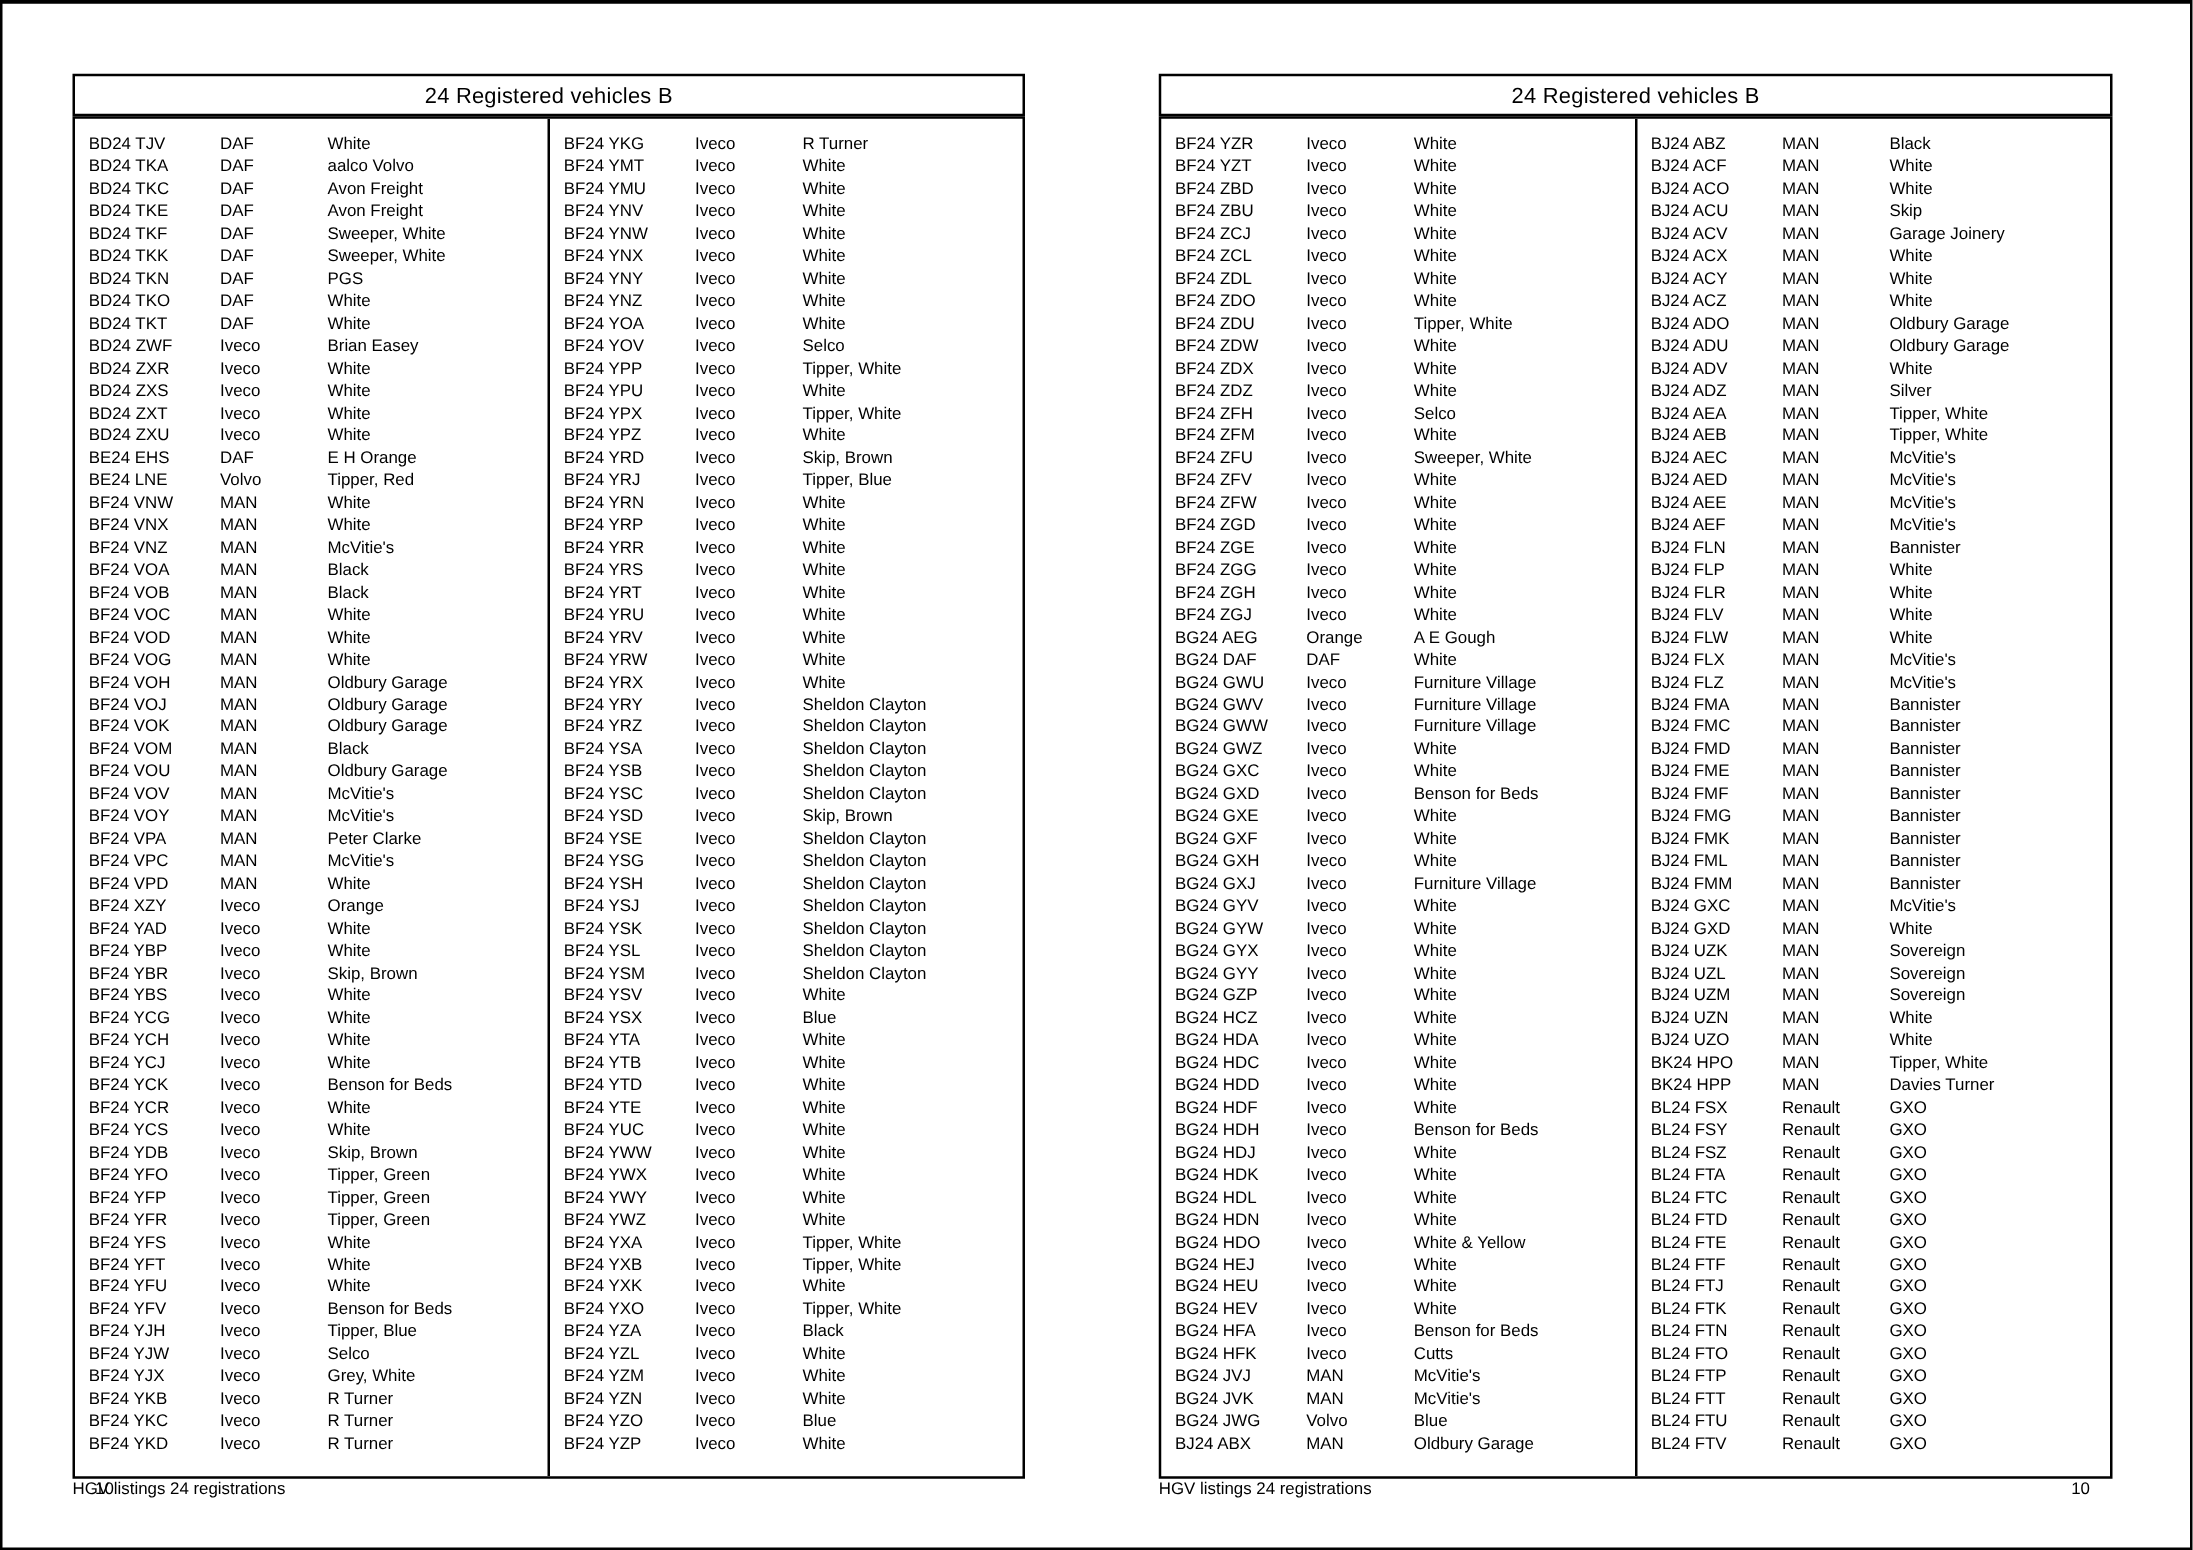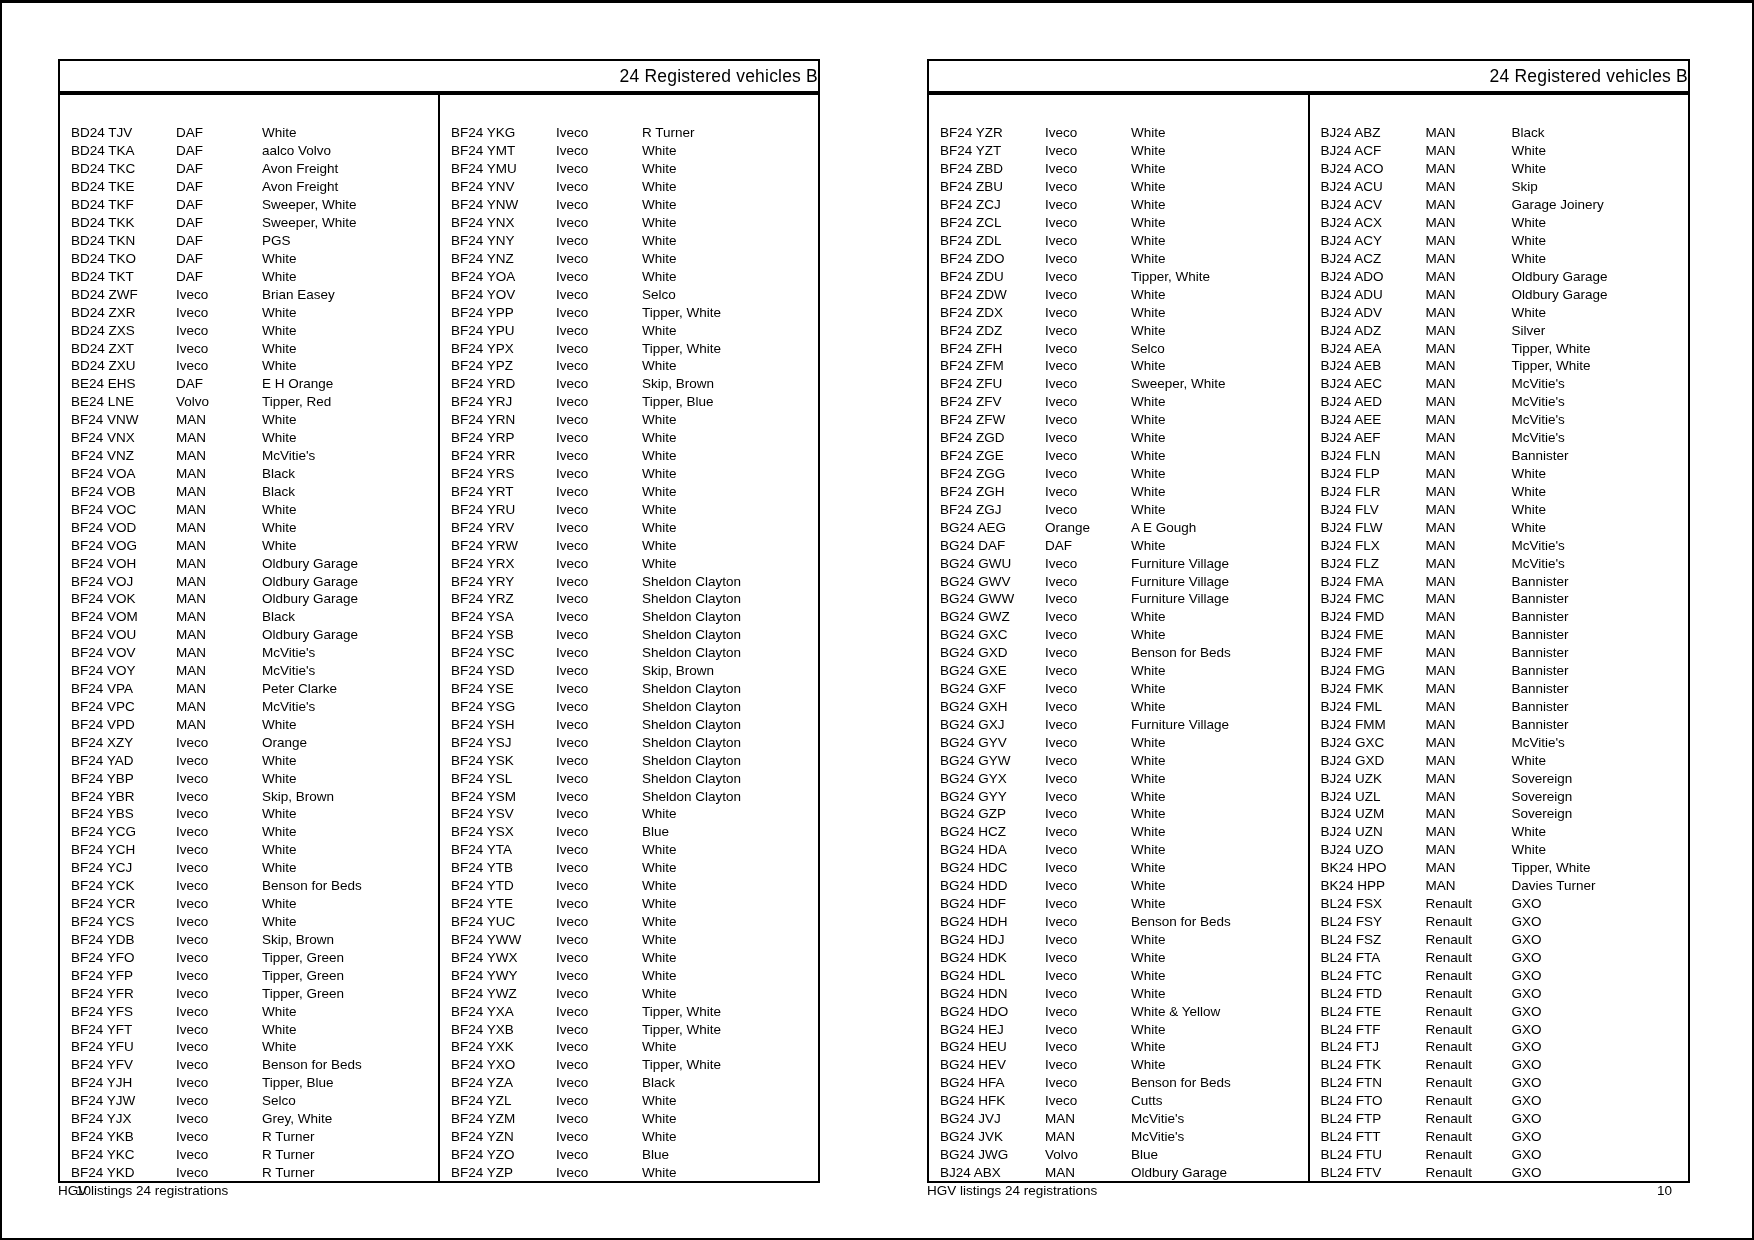--- a/index.html
+++ b/index.html
@@ -16,30 +16,30 @@
     border: 2px solid #000;
     border-top-width: 3px;
     background: #fff;
   }
   .page { position: absolute; top: 56px; }
   .page.left  { left: 56px;  width: 762px; }
   .page.right { left: 925px; width: 763px; }
   .title-box {
     box-sizing: border-box; height: 34px;
     border: 2px solid #000;
-    display: flex; align-items: center; justify-content: flex-end;
+    display: flex; align-items: center; justify-content: center;
     font-size: 17.5px; letter-spacing: 0.2px;
   }
   .list-box {
     box-sizing: border-box; height: 1090px;
     border: 2px solid #000;
     display: flex; align-items: stretch;
     overflow: hidden;
   }
-  .half { flex: 1 1 0; padding-top: 29px; overflow: hidden; }
+  .half { flex: 1 1 0; padding-top: 11px; overflow: hidden; }
   .vdivider { flex: 0 0 2px; width: 2px; background: #000; }
   .row {
     display: flex; height: 17.93px; align-items: center;
     font-size: 13.5px; white-space: nowrap; overflow: hidden;
   }
   .row .reg  { flex: 0 0 105px; margin-left: 11px; }
   .row .make { flex: 0 0 86px; }
   .row .note { flex: 1 1 auto; }
   .footer { position: relative; height: 18px; font-size: 13.5px; }
   .footer .caption { position: absolute; left: 0; right: 0; text-align: left; }

